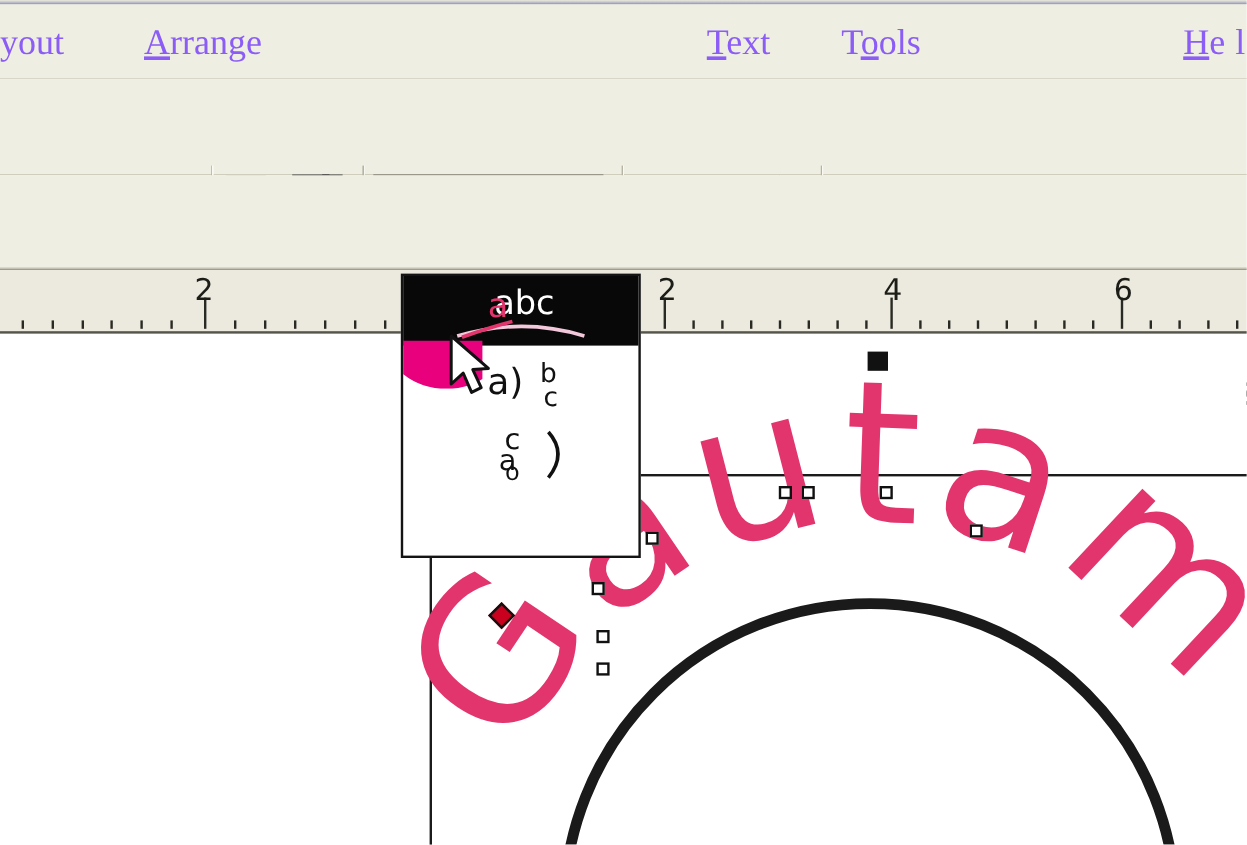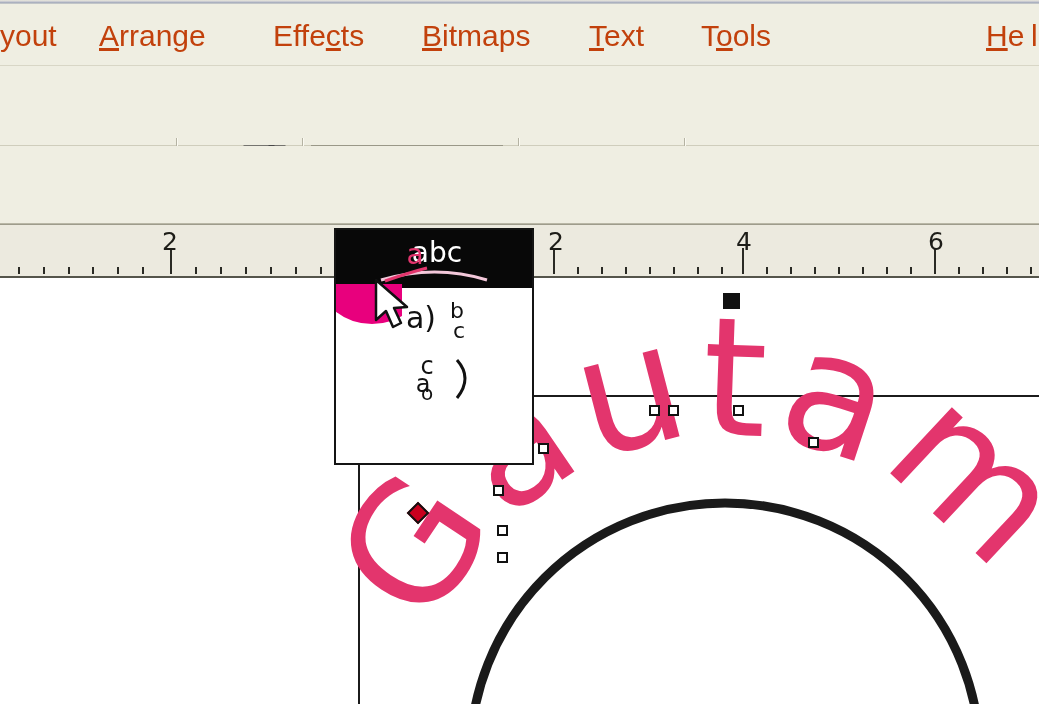--- a/index.html
+++ b/index.html
@@ -13,23 +13,23 @@
   #app{position:relative;width:1039px;height:704px;overflow:hidden;background:#fff;}
 
   
   .topstrip{position:absolute;left:0;top:0;width:1039px;height:4px;
     background:linear-gradient(to bottom,#eceadd 0%,#c3c5cf 45%,#9aa2b4 75%,#e8e7db 100%);}
   .topstrip2{position:absolute;left:0;top:4px;width:1039px;height:6px;background:#efeee2;}
 
   
   .menubar{position:absolute;left:0;top:10px;width:1039px;height:55px;
     background:#efeee2;border-bottom:1px solid #d8d6c6;}
-  .menuitem{position:absolute;top:7px;color:#c2410c;
+  .menuitem{position:absolute;top:7px;color:#8b5cf6;
     font-size:30px;line-height:38px;letter-spacing:0px;white-space:nowrap;
-    font-family:Liberation Sans, sans-serif;}
+    font-family:Liberation Serif, serif;}
   .menuitem u{text-decoration:underline;text-underline-offset:2px;}
 
   
   .toolbar{position:absolute;left:0;top:66px;width:1039px;height:79px;
     background:#efeee2;border-bottom:1px solid #cfcdbc;}
   .tb-sep{position:absolute;top:72px;width:2px;height:60px;
     background:linear-gradient(to right,#b5b3a3 0 1px,#fbfaf2 1px 2px);}
 
   .ico{position:absolute;color:#3a3a44;}
   .tri-down{width:0;height:0;border-left:9px solid transparent;border-right:9px solid transparent;
@@ -95,23 +95,21 @@
 </head>
 <body>
 
 <div id="app">
 
   <div class="topstrip"></div>
   <div class="topstrip2"></div>
 
   <div class="menubar">
     <div class="menuitem" style="left:0px;"><span>yout</span></div>
-    <div class="menuitem" style="left:99px;"><u>A</u>rrange</div>
-    <div class="menuitem" style="left:273px;">Effe<u>c</u>ts</div>
-    <div class="menuitem" style="left:422px;"><u>B</u>itmaps</div>
+    <div class="menuitem" style="left:120px;"><u>A</u>rrange</div>
     <div class="menuitem" style="left:589px;"><u>T</u>ext</div>
     <div class="menuitem" style="left:701px;">T<u>o</u>ols</div>
     <div class="menuitem" style="left:986px;"><u>H</u>e<span style="opacity:.0">l</span>l</div>
   </div>
 
   <div class="toolbar">
 
     <div class="ico" style="left:-12px;top:78px;">
       <svg width="52" height="48" viewBox="0 0 52 48">
         <path d="M44 36 C44 14, 14 10, 10 26 L2 20 L4 42 L24 34 L14 29 C17 17, 36 19, 36 36 Z" fill="#cfd6de" stroke="#2c2c34" stroke-width="2.5" stroke-linejoin="round"></path>

